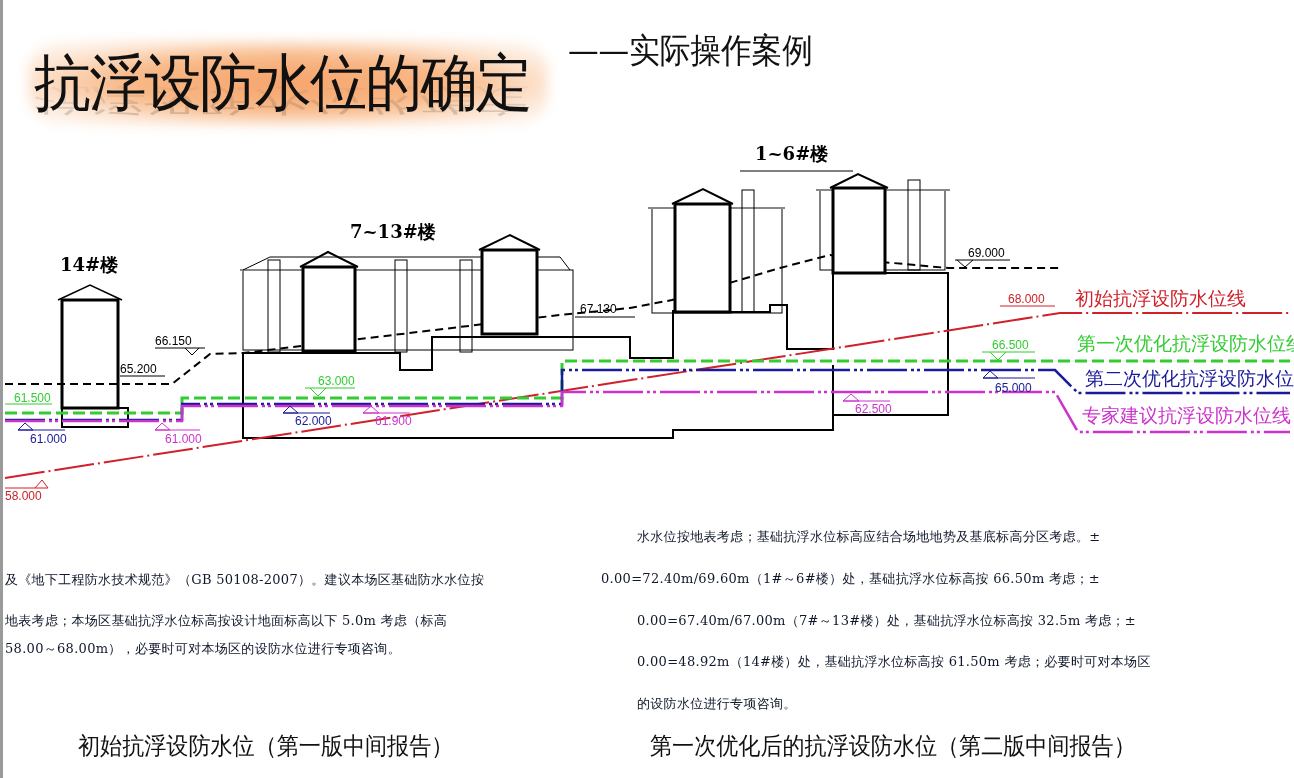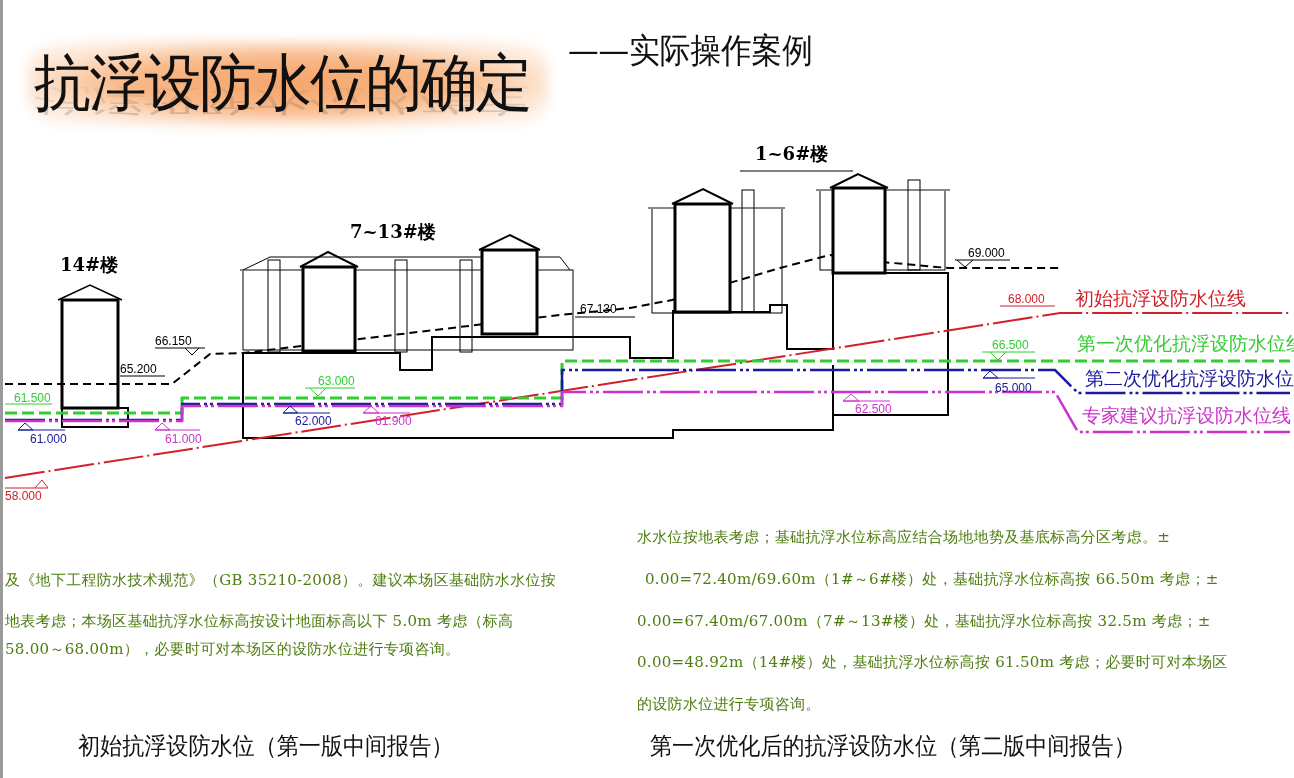--- a/index.html
+++ b/index.html
@@ -7,21 +7,21 @@
   .leftbar{position:absolute;left:0;top:0;width:3px;height:778px;background:#9a9a9a;}
   .title-wrap{position:absolute;left:20px;top:0;width:540px;height:130px;margin-top:35px;}
   .title-glow{position:absolute;left:8px;top:6px;width:520px;height:84px;border-radius:30px;
     background:radial-gradient(ellipse at center,#f6a36a 0%,#f8b988 45%,rgba(250,200,160,0.5) 70%,rgba(255,255,255,0) 100%);
     filter:blur(6px);}
   .title-main{position:absolute;left:14px;top:6px;font-family:"DejaVu Serif",serif;font-size:62px;line-height:84px;color:#111;letter-spacing:-2px;white-space:nowrap;transform:scaleX(0.92);transform-origin:left;}
   .title-reflect{position:absolute;left:14px;top:86px;font-family:"DejaVu Serif",serif;font-size:62px;line-height:84px;color:#111;letter-spacing:-2px;white-space:nowrap;transform:scaleX(0.92) scaleY(-0.5);transform-origin:left top;opacity:0.25;
     -webkit-mask-image:linear-gradient(to bottom,rgba(0,0,0,0.8),rgba(0,0,0,0));}
   .subtitle{position:absolute;left:568px;top:28px;font-family:"DejaVu Serif",serif;font-size:34px;line-height:44px;color:#111;white-space:nowrap;transform:scaleX(0.9);transform-origin:left;}
   svg.diagram{position:absolute;left:0;top:130px;}
-  .para{position:absolute;font-family:"DejaVu Serif",serif;font-size:15px;color:#4d7c0f;white-space:nowrap;letter-spacing:0.3px;}
+  .para{position:absolute;font-family:"DejaVu Serif",serif;font-size:13px;color:#0f172a;white-space:nowrap;letter-spacing:0.3px;}
   .caption{position:absolute;top:730px;font-family:"DejaVu Serif",serif;font-size:24px;color:#111;white-space:nowrap;transform:scaleX(0.92);transform-origin:left;}
   .lbl{font-family:"Liberation Sans",sans-serif;font-size:12px;}
   .bldlbl{font-family:"DejaVu Serif",serif;font-size:18px;font-weight:bold;}
   .legend{font-family:"DejaVu Serif",serif;font-size:19px;}
 </style>
 </head>
 <body>
 
 <div class="leftbar"></div>
 
@@ -134,24 +134,24 @@
   <text class="bldlbl" x="350" y="238" fill="#000">7~13#楼</text>
   <text class="bldlbl" x="755" y="160" fill="#000">1~6#楼</text>
   <line x1="740" y1="171" x2="853" y2="171" stroke="#000"></line>
 
   <text class="legend" x="1075" y="305" fill="#d0202a">初始抗浮设防水位线</text>
   <text class="legend" x="1077" y="350" fill="#33cc33">第一次优化抗浮设防水位线</text>
   <text class="legend" x="1085" y="385" fill="#1a1a9a">第二次优化抗浮设防水位线</text>
   <text class="legend" x="1082" y="422" fill="#cc33cc">专家建议抗浮设防水位线</text>
 </svg>
 
-<div class="para" style="left:5px;top:571px;">及《地下工程防水技术规范》（GB 35210-2008）。建议本场区基础防水水位按</div>
+<div class="para" style="left:5px;top:571px;">及《地下工程防水技术规范》（GB 50108-2007）。建议本场区基础防水水位按</div>
 <div class="para" style="left:5px;top:612px;text-align:center;">地表考虑；本场区基础抗浮水位标高按设计地面标高以下 5.0m 考虑（标高</div>
 <div class="para" style="left:5px;top:640px;">58.00～68.00m），必要时可对本场区的设防水位进行专项咨询。</div>
 
 <div class="para" style="left:637px;top:528px;">水水位按地表考虑；基础抗浮水位标高应结合场地地势及基底标高分区考虑。±</div>
-<div class="para" style="left:645px;top:570px;">0.00=72.40m/69.60m（1#～6#楼）处，基础抗浮水位标高按 66.50m 考虑；±</div>
+<div class="para" style="left:601px;top:570px;">0.00=72.40m/69.60m（1#～6#楼）处，基础抗浮水位标高按 66.50m 考虑；±</div>
 <div class="para" style="left:637px;top:612px;">0.00=67.40m/67.00m（7#～13#楼）处，基础抗浮水位标高按 32.5m 考虑；±</div>
 <div class="para" style="left:637px;top:653px;">0.00=48.92m（14#楼）处，基础抗浮水位标高按 61.50m 考虑；必要时可对本场区</div>
 <div class="para" style="left:637px;top:695px;">的设防水位进行专项咨询。</div>
 
 <div class="caption" style="left:78px;">初始抗浮设防水位（第一版中间报告）</div>
 <div class="caption" style="left:650px;">第一次优化后的抗浮设防水位（第二版中间报告）</div>
 
 </body></html>

